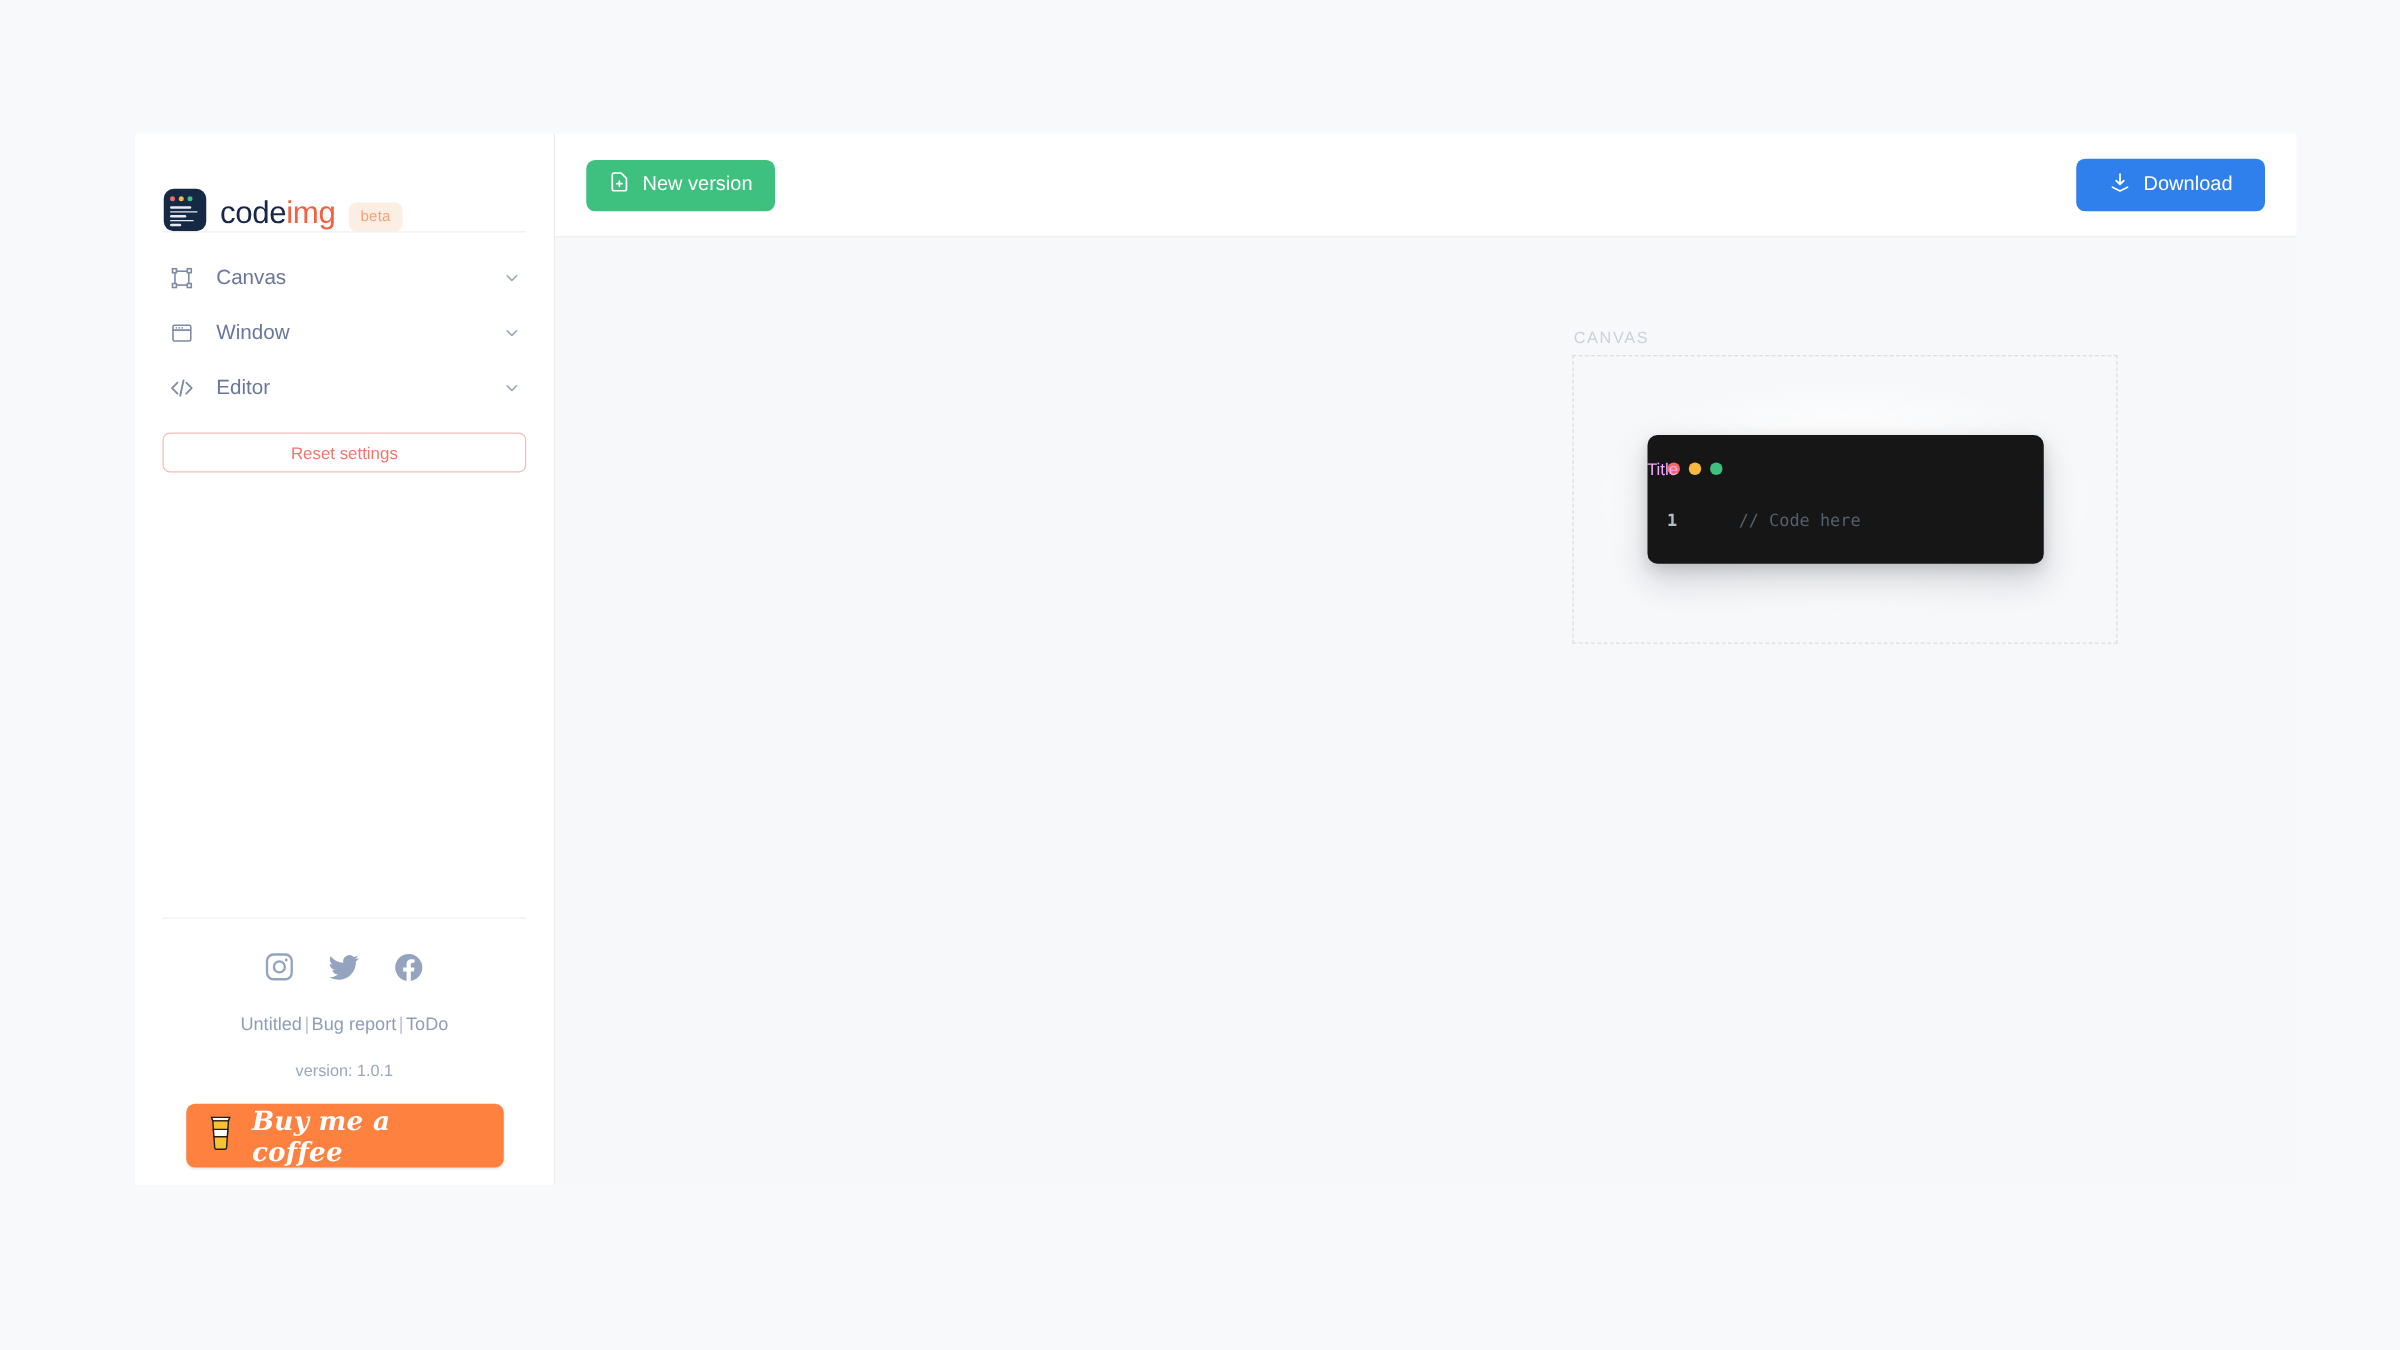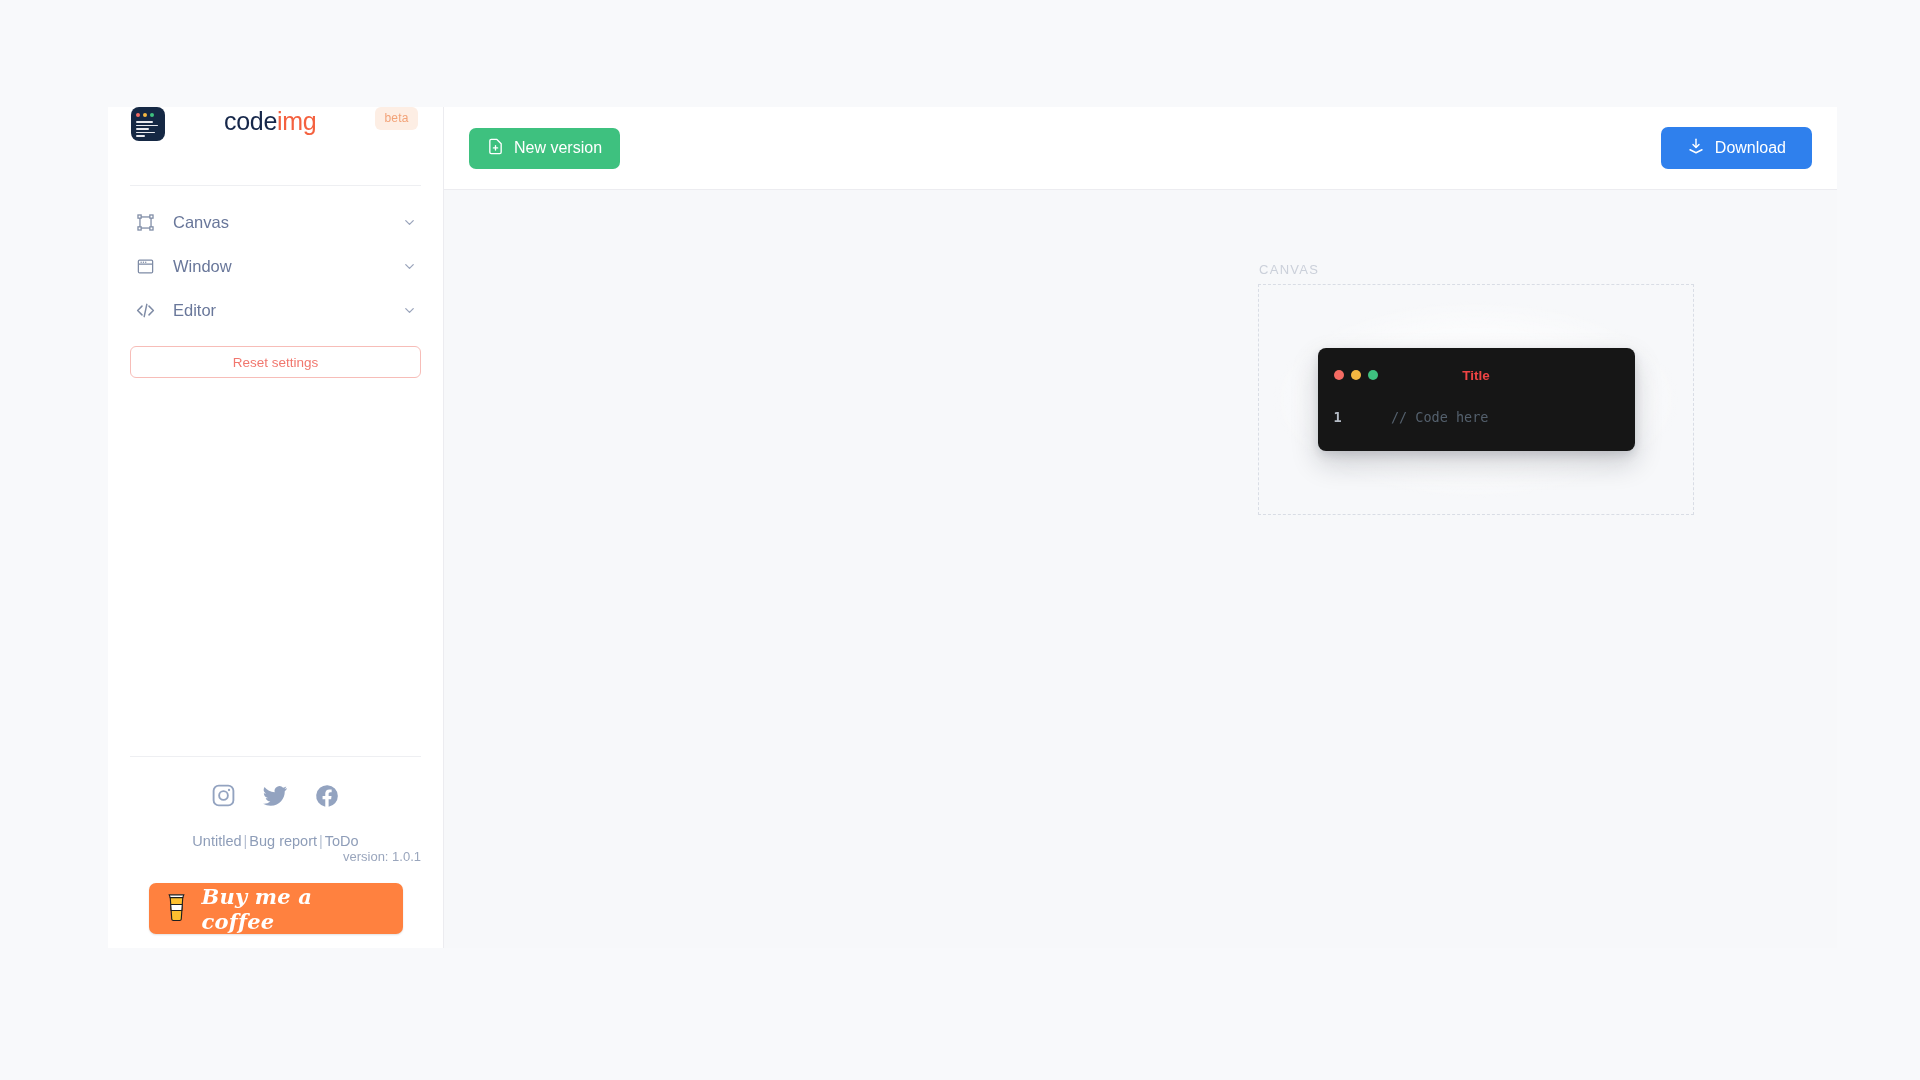--- a/index.html
+++ b/index.html
@@ -25,24 +25,23 @@
     background: #ffffff;
     border-right: 1px solid #ececf0;
     display: flex;
     flex-direction: column;
     padding: 0 22px;
     flex-shrink: 0;
   }
 
   .logo-row {
     display: flex;
-    align-items: flex-start;
+    align-items: flex-end;
     height: 78px;
     padding-left: 1px;
-    gap: 48px;
   }
   .logo-mark {
     width: 34px; height: 34px;
     border-radius: 8px;
     background: #152844;
     padding: 6px 5px;
     display: flex;
     flex-direction: column;
     gap: 2.5px;
     flex-shrink: 0;
@@ -123,21 +122,22 @@
   .links {
     text-align: center;
     margin-top: 20px;
     font-size: 14.5px;
     color: #8e9db8;
   }
   .links a { color: #8e9db8; text-decoration: none; cursor: pointer; }
   .links .sep { color: #b6c0d2; margin: 0 2px; }
 
   .version {
-    text-align: right;
+    text-align: center;
+    margin-top: 21px;
     font-size: 13px;
     color: #9aa6bd;
   }
 
   .coffee-btn {
     margin: 19px auto 0;
     width: 254px;
     height: 51px;
     background: #ff813f;
     border-radius: 7px;
@@ -253,24 +253,24 @@
     align-items: center;
     padding: 0 16px;
     position: relative;
     height: 22px;
   }
   .cw-dots { display: flex; gap: 7px; }
   .cw-dots i { width: 10px; height: 10px; border-radius: 50%; display: block; }
   .cw-title {
     position: absolute;
     left: 0; right: 0;
-    text-align: center;
-    color: #ef4444;
+    text-align: left;
+    color: #f0abfc;
     font-size: 13.5px;
-    font-weight: 700;
+    font-weight: 400;
   }
   .cw-code {
     padding: 23px 16px 26px;
     font-family: "DejaVu Sans Mono", monospace;
     font-size: 13.5px;
     white-space: pre;
   }
   .cw-lineno { color: #b5bcc6; font-weight: 700; }
   .cw-comment { color: #54606d; margin-left: 33px; }
 </style>

